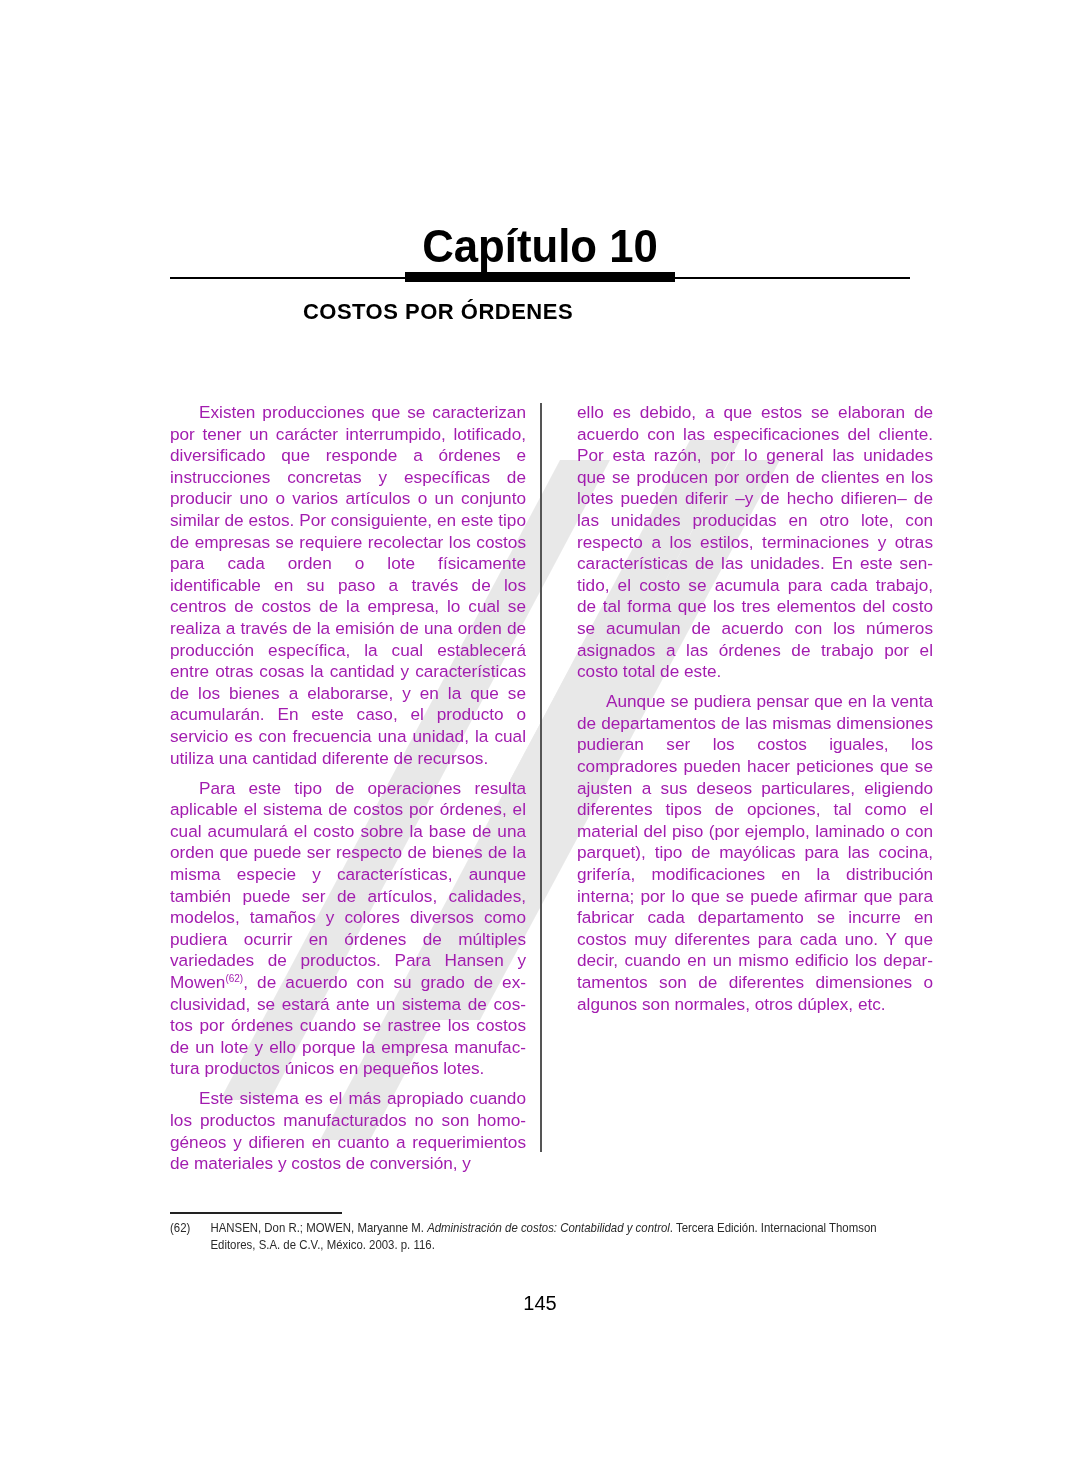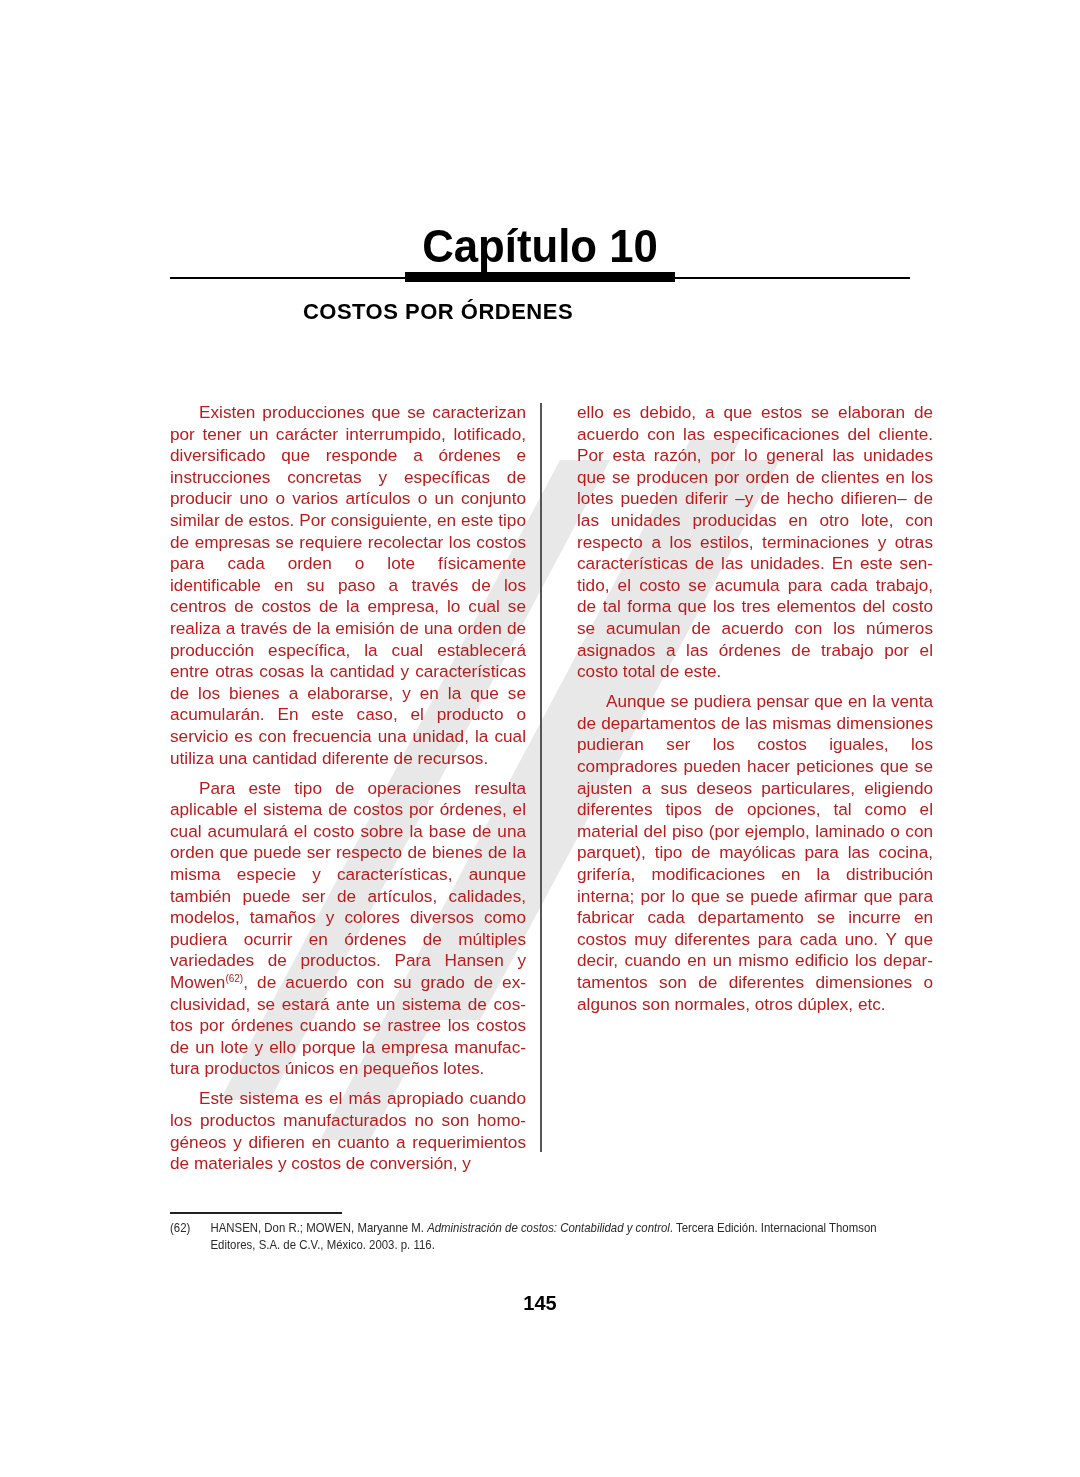--- a/index.html
+++ b/index.html
@@ -69,21 +69,21 @@
 
     
     .column {
       position: absolute;
       top: 402px;
       width: 356px;
       font-size: 17.2px;
       line-height: 21.6px;
       text-align: justify;
       hyphens: manual;
-      color: #b91c1c;
+      color: #a21caf;
     }
     .col-left { left: 170px; }
     .col-right { left: 553px; margin-left: 24px; }
     .column p {
       margin: 0 0 8.5px 0;
       text-indent: 29px;
     }
     .column p.cont {
       text-indent: 0;
     }
@@ -144,21 +144,21 @@
       width: 760px;
     }
     .footnote em { font-style: italic; }
 
     .page-number {
       position: absolute;
       left: 0;
       width: 1080px;
       top: 1292px;
       text-align: center;
-      font-weight: bold;
+      font-weight: normal;
       font-size: 20px;
       color: #000;
     }
   </style>
 </head>
 <body>
 
 <div class="page">
 
   <div class="chapter-title">Capítulo 10</div>

